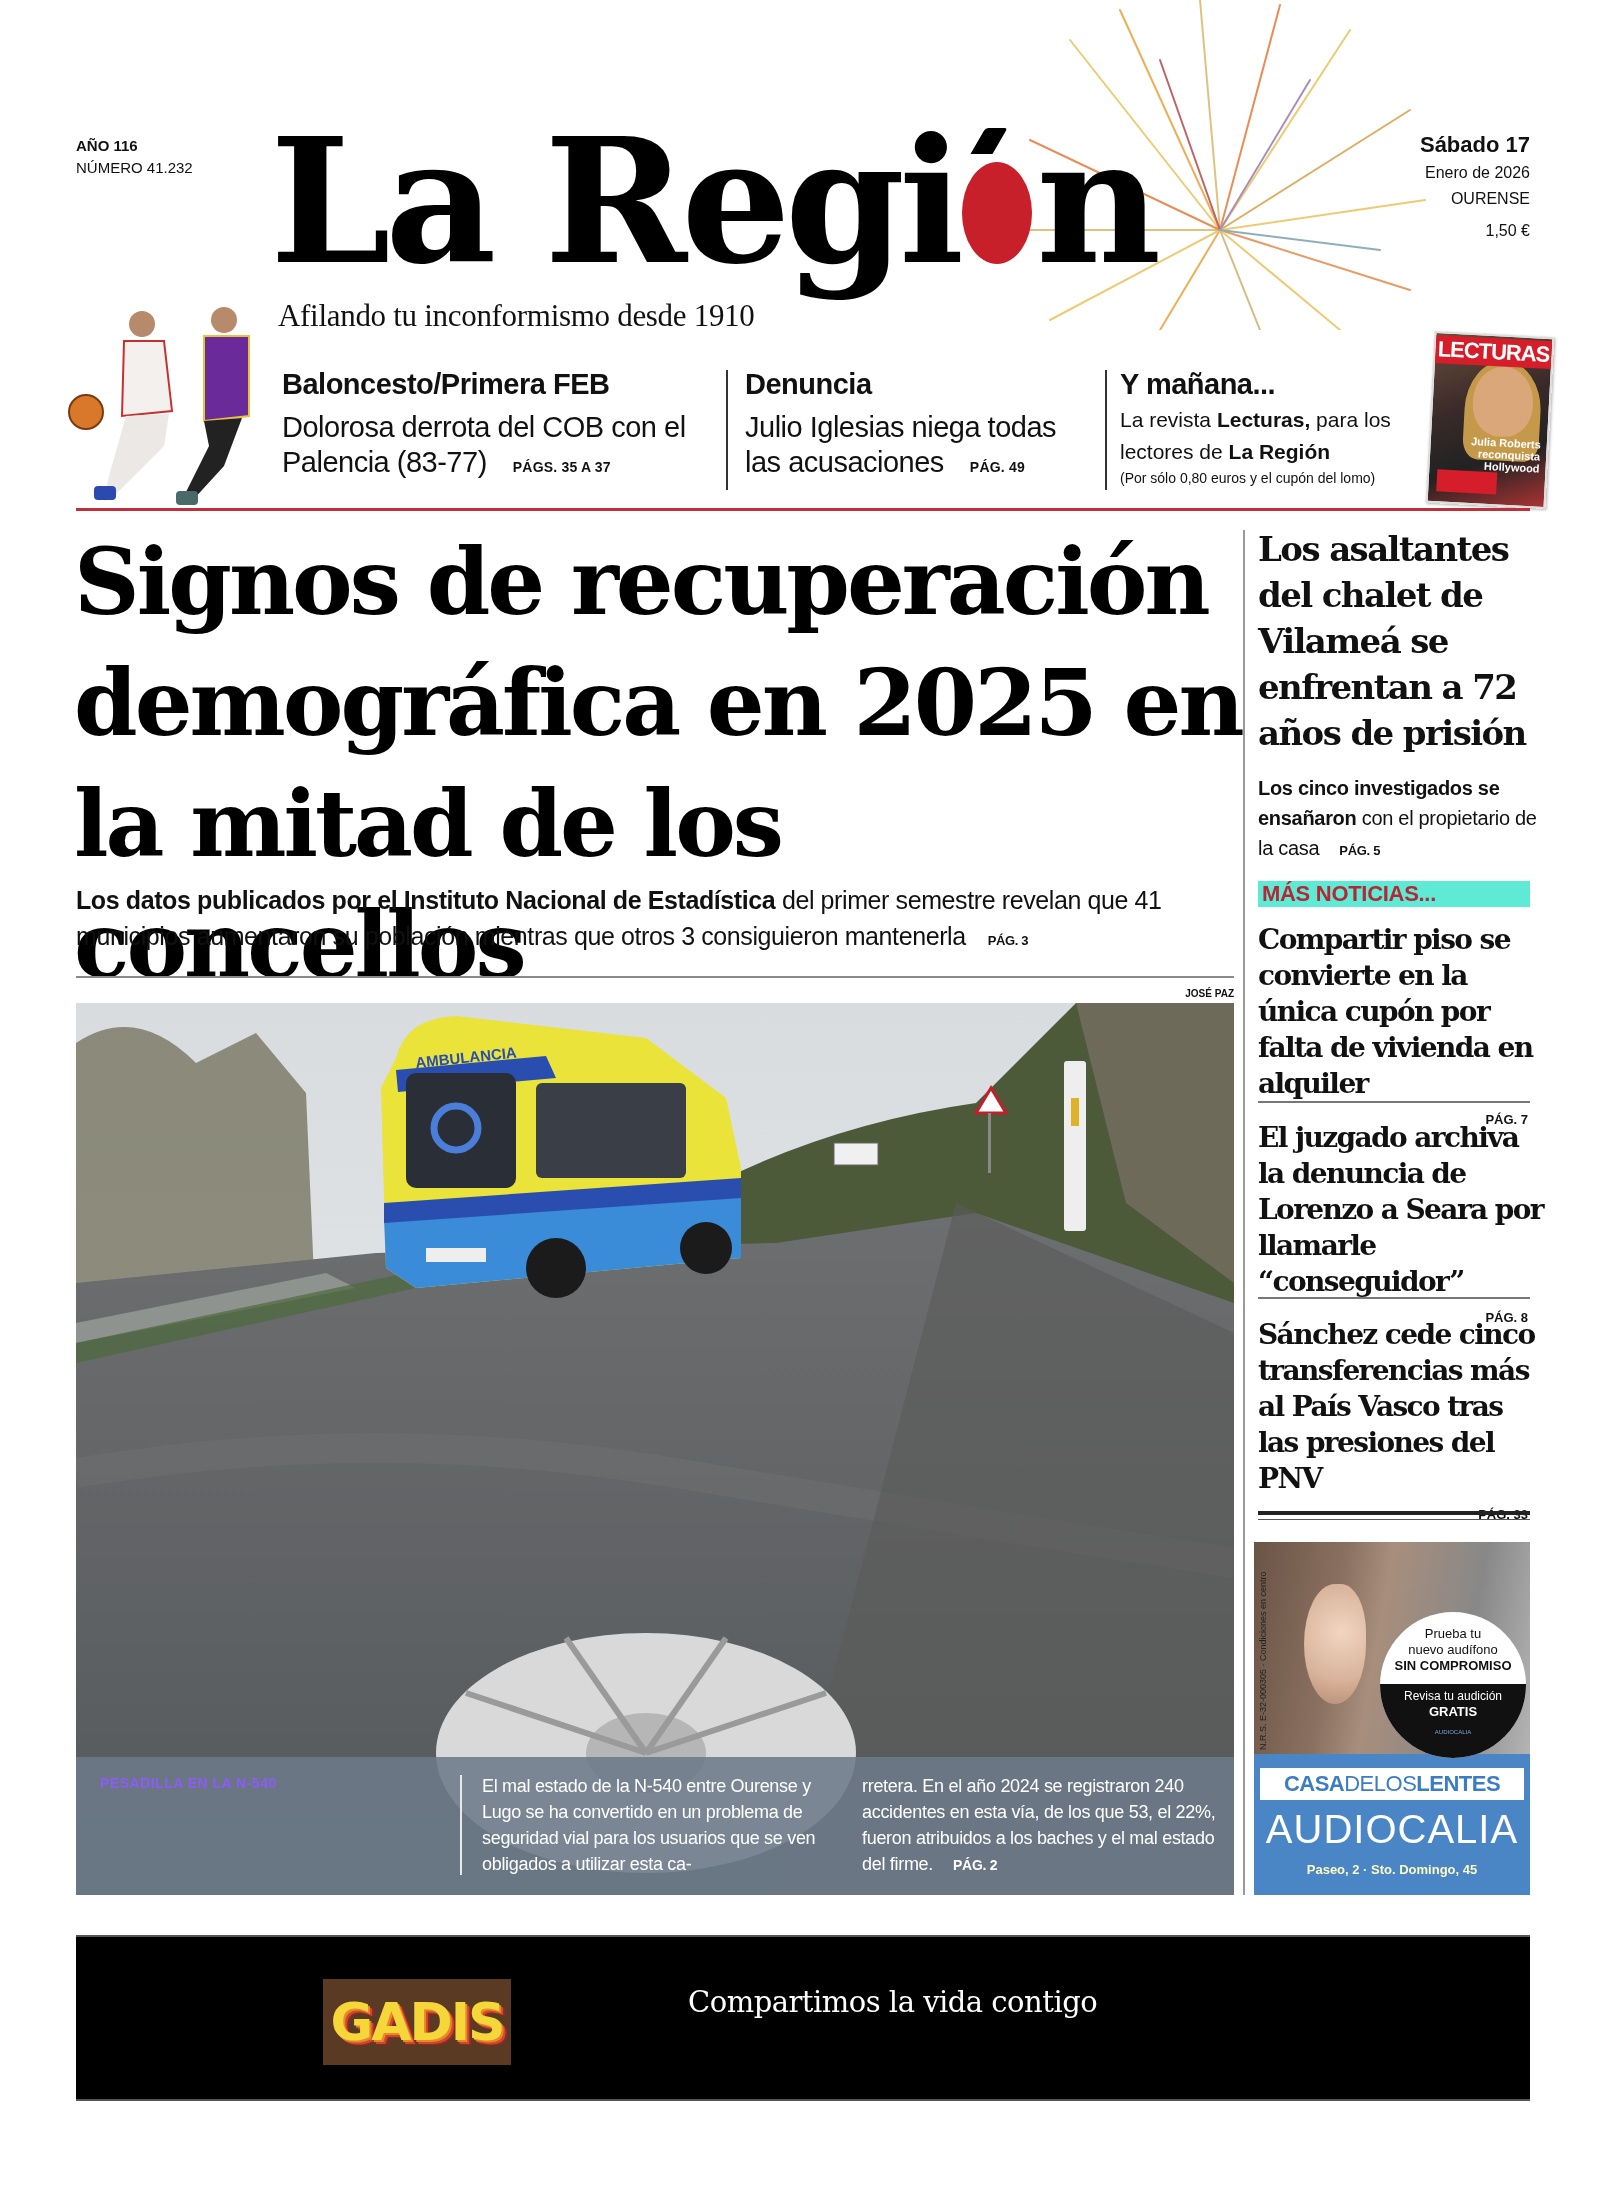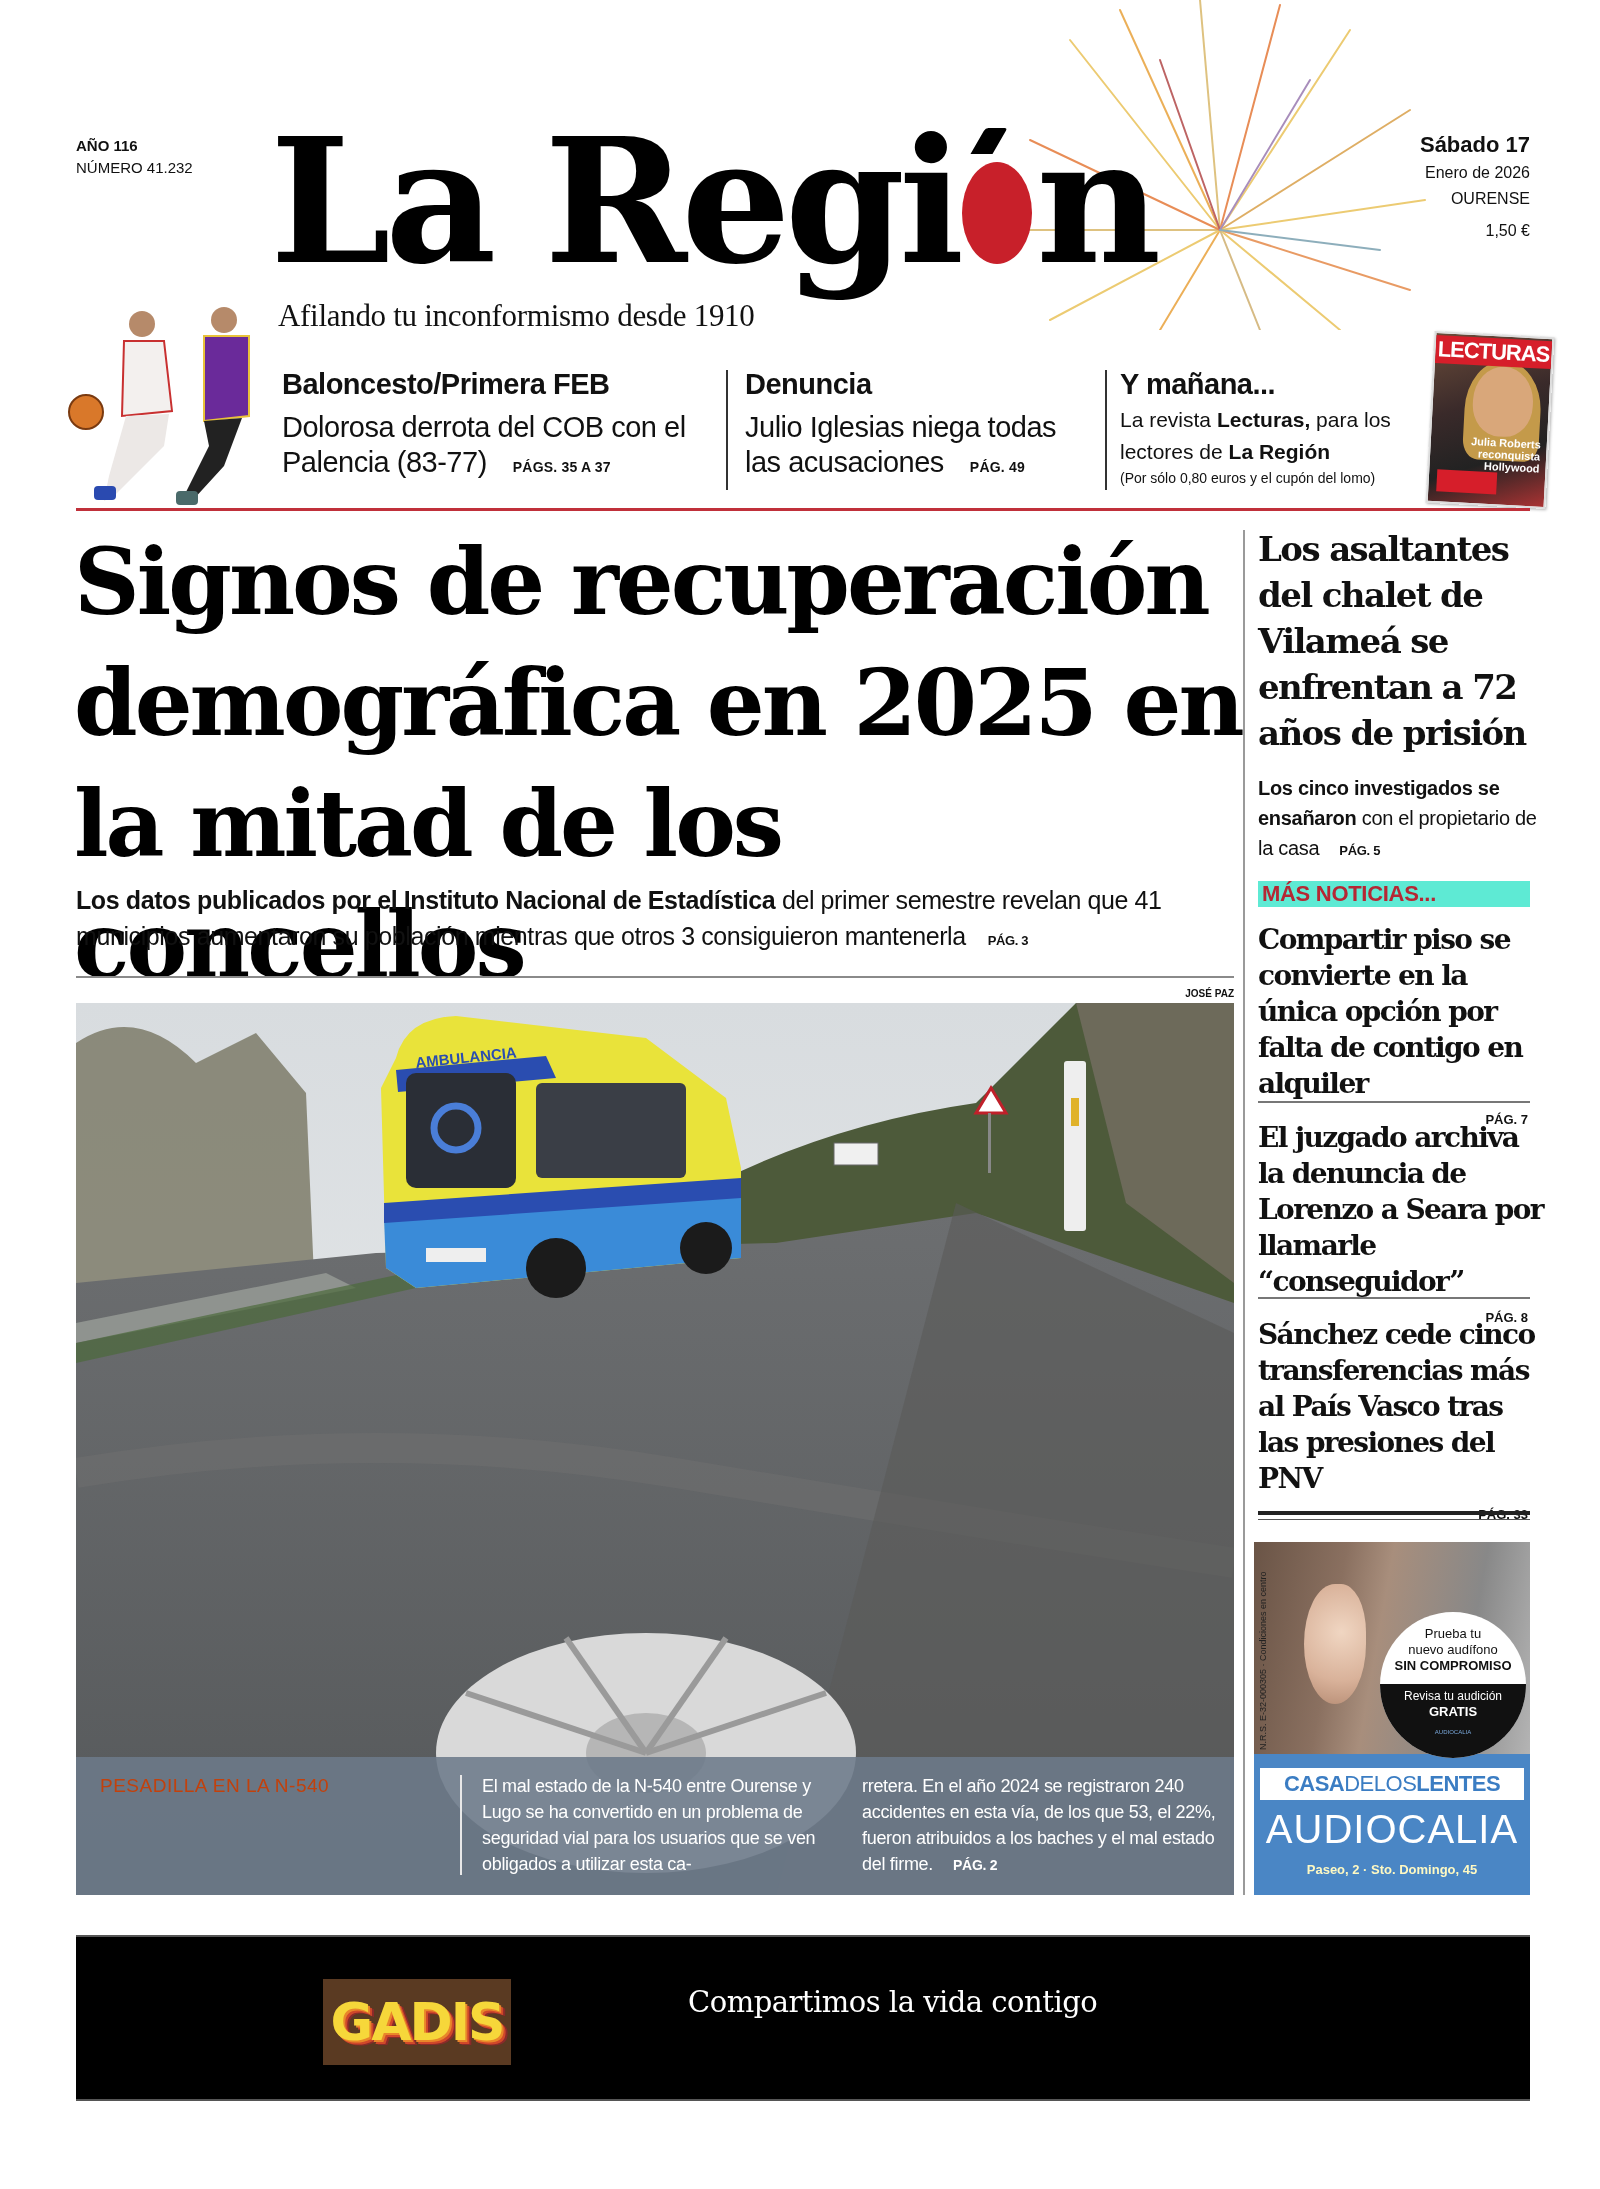--- a/index.html
+++ b/index.html
@@ -61,21 +61,21 @@
   .subhead b { font-weight: bold; }
   .subhead .pg { font-weight: bold; font-size: 13px; margin-left: 22px; }
   .photo-rule { left: 76px; top: 976px; width: 1158px; height: 2px; background: #8a8a8a; }
   .credit { left: 1150px; top: 988px; width: 84px; text-align: right; font-size: 10px; font-weight: bold; }
 
   
   .photo { left: 76px; top: 1003px; width: 1158px; height: 892px; overflow: hidden; background: #7b7e82; }
   .photo svg { display: block; }
 
   .caption { left: 76px; top: 1757px; width: 1158px; height: 138px; background: rgba(108,122,138,0.88); color: #fff; }
-  .caption .kicker { position: absolute; left: 24px; top: 18px; color: #c2410c; font-weight: normal; font-size: 19px; letter-spacing: 0.5px; }
+  .caption .kicker { position: absolute; left: 24px; top: 18px; color: #8b5cf6; font-weight: bold; font-size: 14px; letter-spacing: 0.5px; }
   .caption .title { position: absolute; left: 24px; top: 44px; font-family: "DejaVu Sans", sans-serif; font-weight: bold;
                     font-size: 25px; line-height: 33px; letter-spacing: 1.5px; }
   .caption .vline { position: absolute; left: 384px; top: 18px; width: 2px; height: 100px; background: #e8e8e8; }
   .caption .col { position: absolute; top: 16px; font-size: 18px; line-height: 26px; letter-spacing: -0.3px; width: 372px; }
   .caption .col1 { left: 406px; }
   .caption .col2 { left: 786px; }
   .caption .pg { font-weight: bold; font-size: 14px; margin-left: 20px; }
 
   
   .rcol-rule { left: 1243px; top: 530px; width: 2px; height: 1365px; background: #9a9a9a; }
@@ -267,21 +267,21 @@
 </div>
 
 <div class="abs rcol-rule"></div>
 <h2 class="abs side-lead">Los asaltantes del chalet de Vilameá se enfrentan a 72 años de prisión</h2>
 <p class="abs side-dek"><b>Los cinco investigados se ensañaron</b><span> con el propietario de la casa</span><span class="pg">PÁG. 5</span></p>
 <div class="abs more-bar">
     <span>MÁS NOTICIAS...</span>
   </div>
 
 <div class="abs brief b1">
-  <div class="t">Compartir piso se convierte en la única opción por falta de contigo en alquiler</div>
+  <div class="t">Compartir piso se convierte en la única cupón por falta de vivienda en alquiler</div>
   <div class="pg">PÁG. 7</div>
 </div>
 <div class="abs brule br1"></div>
 <div class="abs brief b2">
   <div class="t">El juzgado archiva la denuncia de Lorenzo a Seara por llamarle “conseguidor”</div>
   <div class="pg">PÁG. 8</div>
 </div>
 <div class="abs brule br2"></div>
 <div class="abs brief b3">
   <div class="t">Sánchez cede cinco transferencias más al País Vasco tras las presiones del PNV</div>

